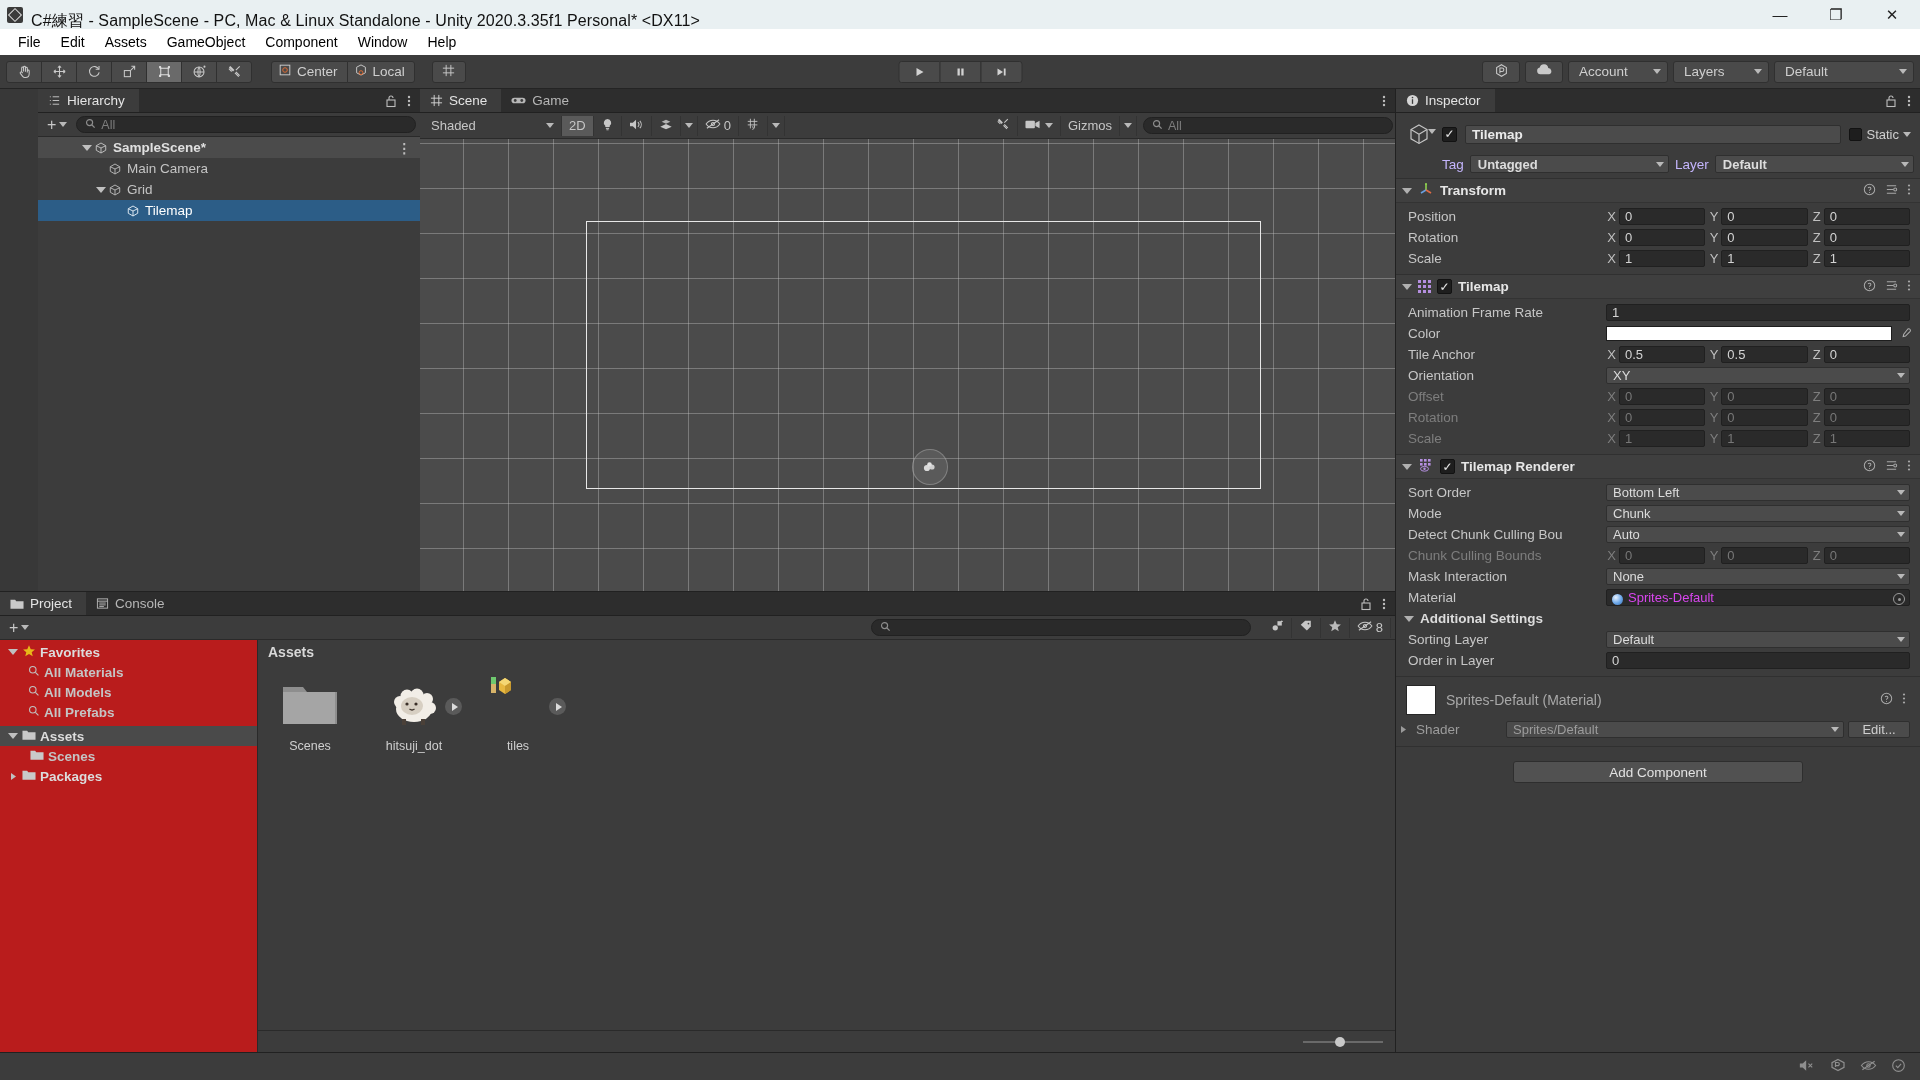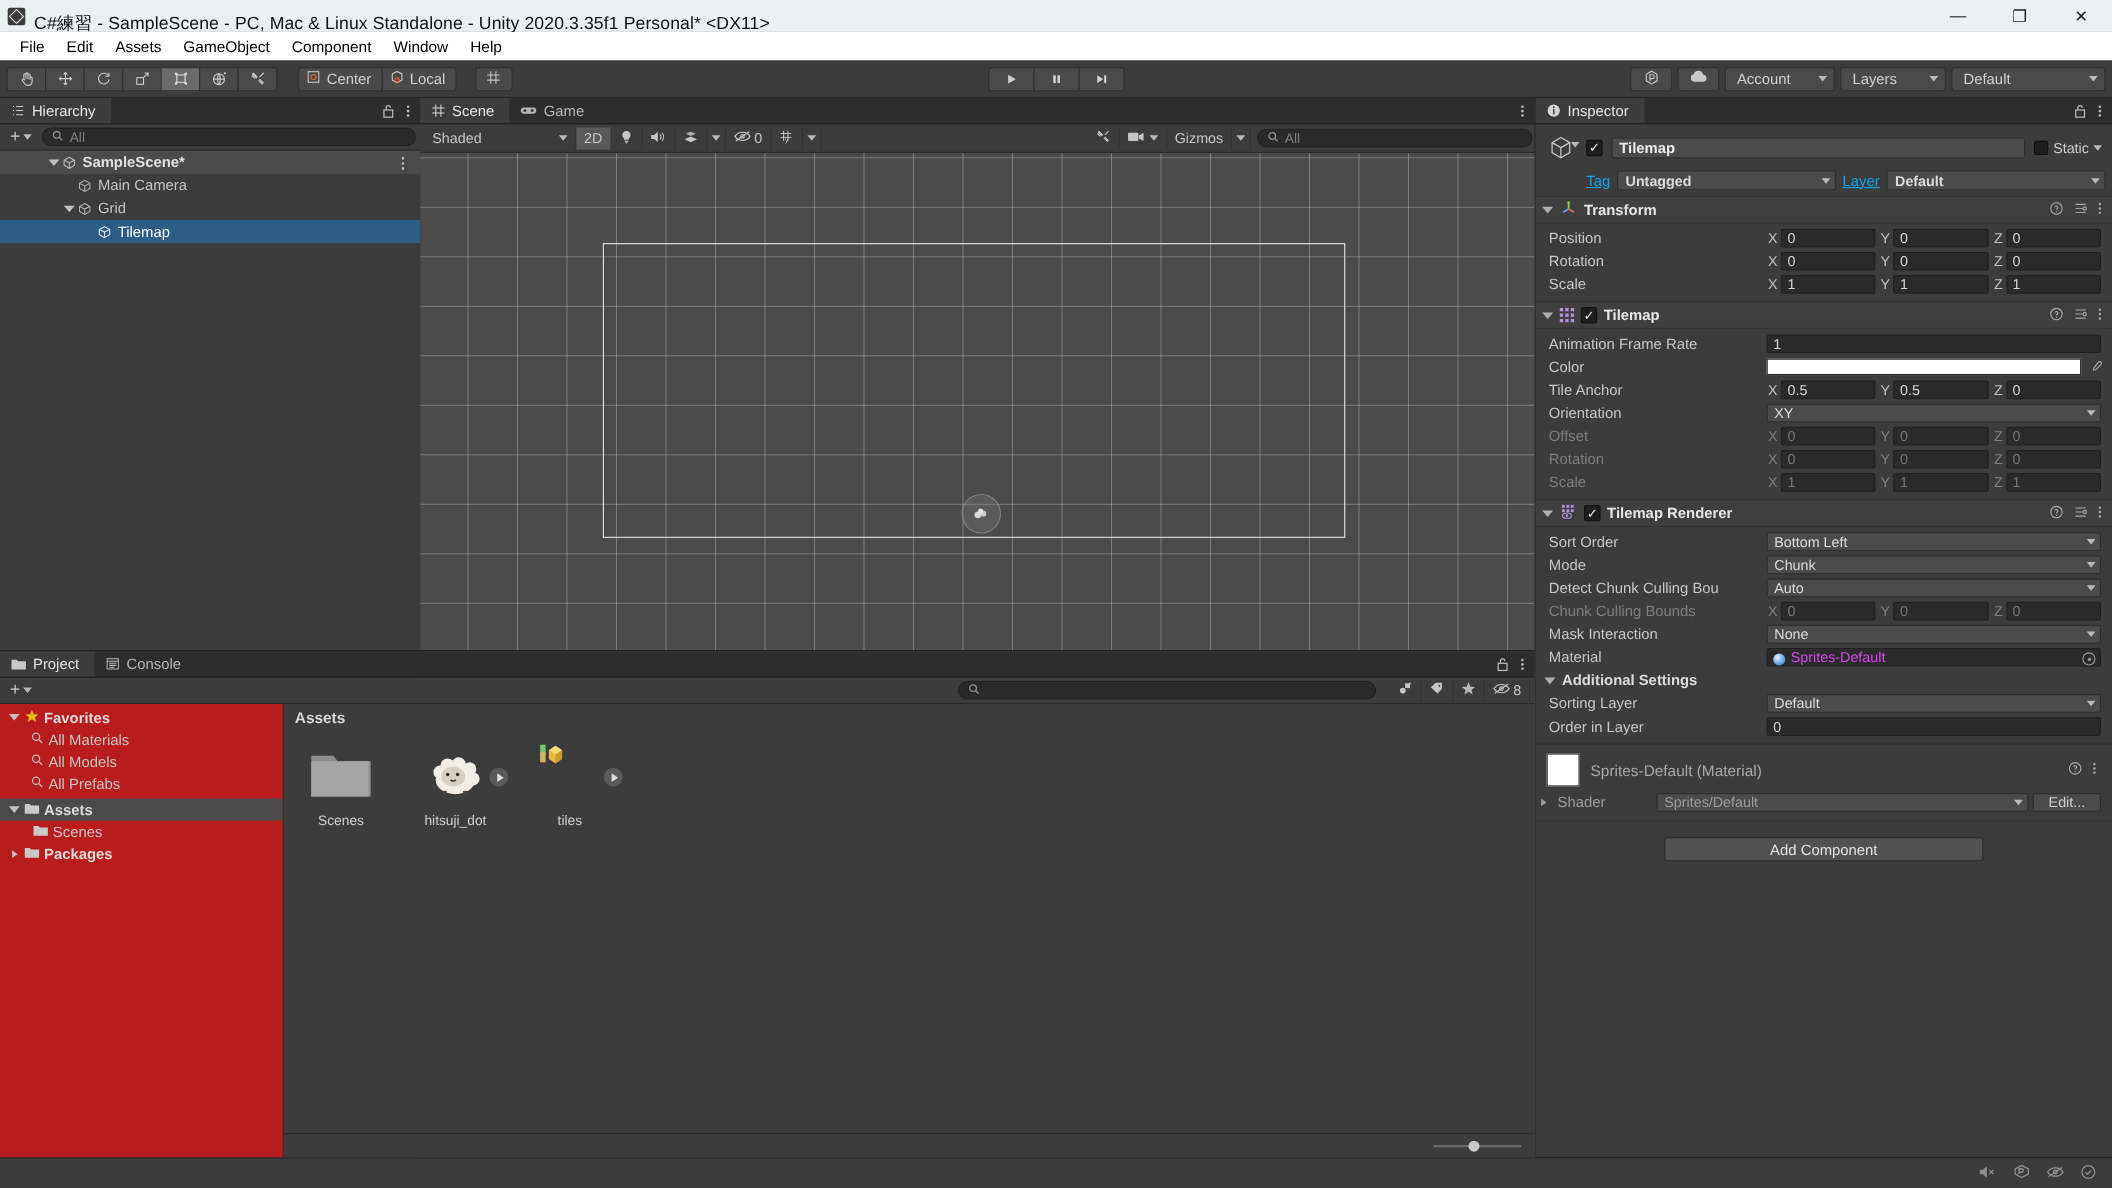--- a/index.html
+++ b/index.html
@@ -90,21 +90,21 @@
   .rdrop {
     height: 22px; background: #4a4a4a; border: 1px solid #303030; border-radius: 3px;
     display: flex; align-items: center; justify-content: space-between;
     padding: 0 6px 0 10px; font-size: 13.5px; color: #cfcfcf; gap: 16px;
   }
   .caret { width: 0; height: 0; border-left: 4px solid transparent; border-right: 4px solid transparent;
            border-top: 5px solid #b9b9b9; }
 
   
   .work { flex: 1; display: flex; min-height: 0; background: #383838; }
-  .leftcol { width: 382px; display: flex; flex-direction: column; min-width: 0; }
+  .leftcol { width: 382px; display: flex; flex-direction: column; min-width: 0; margin-left: 38px; }
   .midcol { flex: 1; display: flex; flex-direction: column; min-width: 0; }
   .rightcol { width: 525px; display: flex; flex-direction: column; min-width: 0;
               border-left: 1px solid #212121; }
 
   
   .panel { background: #383838; display: flex; flex-direction: column; min-height: 0; }
   .tabrow {
     height: 24px; background: #2d2d2d; display: flex; align-items: stretch;
     flex: 0 0 24px; position: relative; border-bottom: 1px solid #212121;
   }
@@ -184,21 +184,21 @@
     width: 36px; height: 31px; background: #636363; border: 1px solid #2f2f2f;
     border-radius: 3px; display: flex; align-items: center; justify-content: center;
   }
   .dotgrid { display: grid; grid-template-columns: repeat(3, 4px); gap: 3px; }
   .dotgrid i { width: 4px; height: 4px; background: #b58fe0; display: block; }
 
   
   .projwrap { height: 461px; display: flex; flex-direction: column; border-top: 1px solid #212121; }
   .projbody { flex: 1; display: flex; min-height: 0; background: #3c3c3c; }
   .projtree { width: 258px; background: #b91c1c; border-right: 1px solid #2a2a2a; padding-top: 2px; }
-  .ptrow { height: 20px; display: flex; align-items: center; font-size: 13.5px; padding-left: 6px; gap: 4px; }
+  .ptrow { height: 20px; display: flex; align-items: center; font-size: 13.5px; padding-left: 6px; gap: 4px; font-weight: bold; }
   .ptrow.head { font-weight: bold; color: #dcdcdc; }
   .ptrow.selrow { background: #4a4a4a; }
   .projcontent { flex: 1; background: #3c3c3c; display: flex; flex-direction: column; min-width: 0; }
   .crumb { height: 24px; display: flex; align-items: center; padding-left: 10px;
            font-size: 14px; font-weight: bold; color: #d8d8d8; }
   .grid-assets { flex: 1; padding: 12px 16px; display: flex; gap: 32px; align-items: flex-start; }
   .asset { width: 72px; display: flex; flex-direction: column; align-items: center; gap: 5px; position: relative; }
   .thumb { width: 62px; height: 58px; display: flex; align-items: center; justify-content: center; position: relative; }
   .asset .alabel { font-size: 12.5px; color: #cfcfcf; text-align: center; }
   .playtag {
@@ -221,21 +221,21 @@
   .objrow { display: flex; align-items: center; gap: 8px; }
   .objicon { width: 30px; height: 30px; display: flex; align-items: center; justify-content: center; position: relative; }
   .cb { width: 15px; height: 15px; background: #1e1e1e; border: 1px solid #121212; border-radius: 2px;
         display: flex; align-items: center; justify-content: center; color: #e6e6e6; font-size: 12px; }
   .namefield {
     flex: 1; height: 19px; background: #4b4b4b; border: 1px solid #2f2f2f; border-radius: 2px;
     display: flex; align-items: center; padding: 0 6px; font-weight: bold; color: #eaeaea; font-size: 13.5px;
   }
   .staticbox { display: flex; align-items: center; gap: 4px; font-size: 13px; color: #cfcfcf; padding-right: 3px; }
   .taglayer { display: flex; align-items: center; gap: 6px; margin-top: 6px; padding-left: 38px; }
-  .tl-label { font-size: 13.5px; color: #0ea5e9; text-decoration: underline; }
+  .tl-label { font-size: 13.5px; color: #c4b5fd; }
   .dropdown {
     height: 18px; background: #4b4b4b; border: 1px solid #2f2f2f; border-radius: 2px;
     display: flex; align-items: center; justify-content: space-between; padding: 0 4px 0 7px;
     font-size: 13px; color: #dcdcdc; font-weight: bold;
   }
   .comp { border-bottom: 1px solid #303030; }
   .compHead {
     height: 24px; display: flex; align-items: center; gap: 6px; padding-left: 6px;
     background: #3f3f3f; border-bottom: 1px solid #333;
   }

